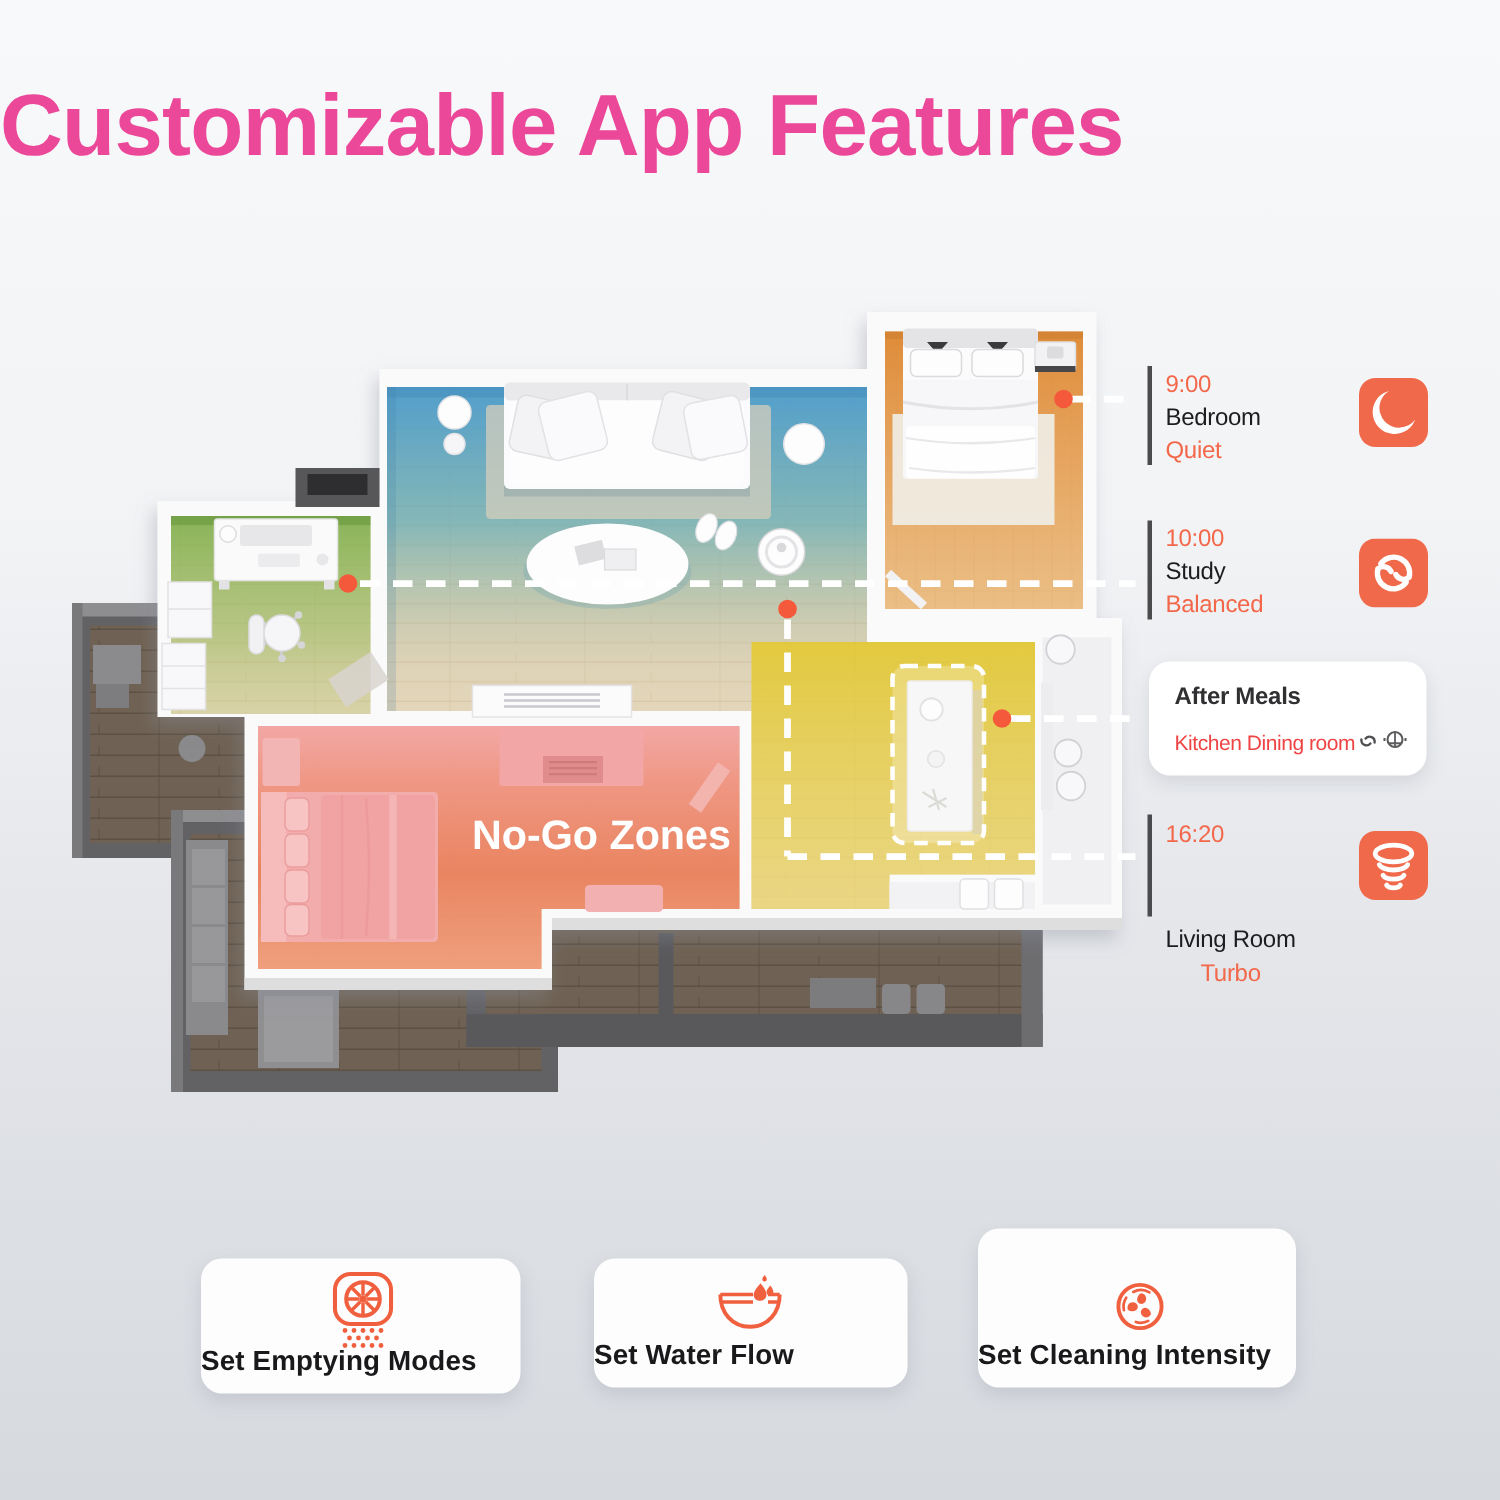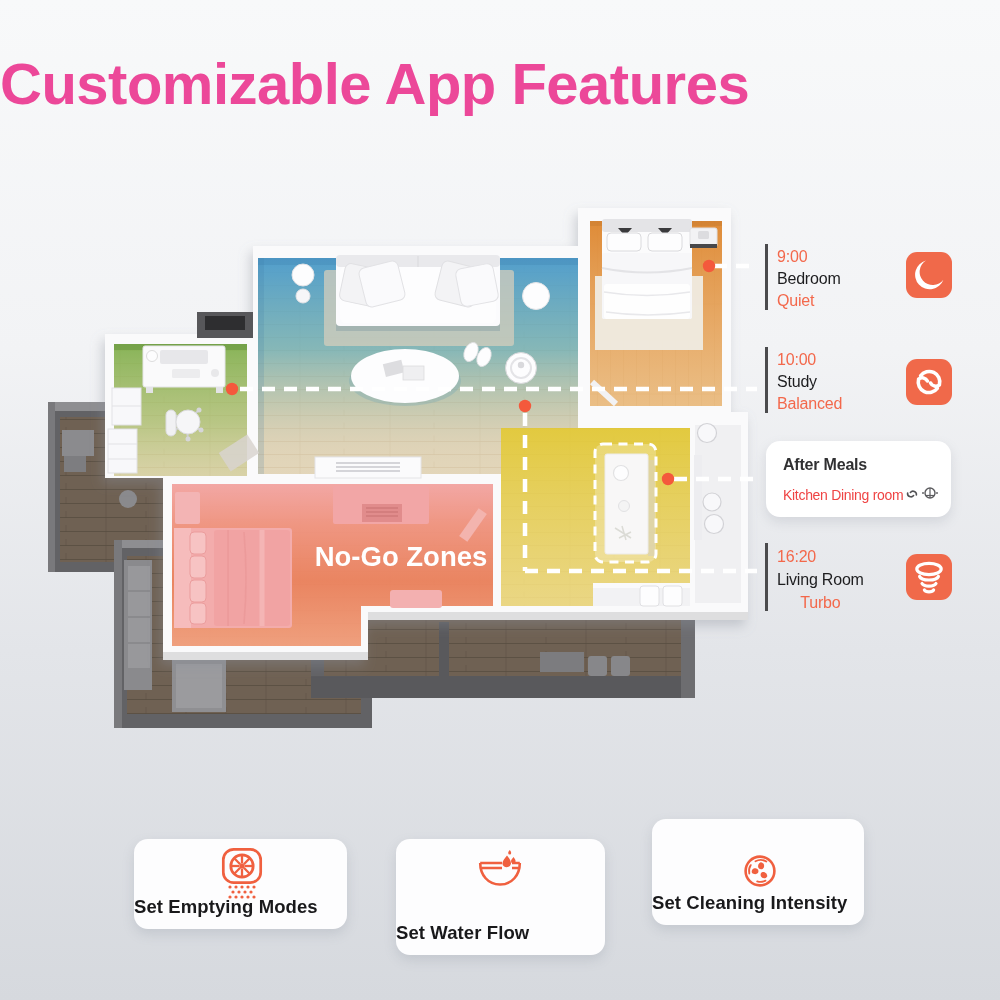--- a/index.html
+++ b/index.html
@@ -380,21 +380,21 @@
 <svg class="abs" style="left:922px;top:486px;" width="16" height="15" viewBox="0 0 16 15">
   <circle cx="8" cy="7" r="5" fill="none" stroke="#5c5c5f" stroke-width="1.4"></circle>
   <path d="M 8 2 L 8 12" stroke="#5c5c5f" stroke-width="1.2"></path>
   <path d="M 3.4 9.5 L 12.6 9.5" stroke="#5c5c5f" stroke-width="1.2"></path>
   <path d="M 1 6 L 1 8 M 15 6 L 15 8" stroke="#5c5c5f" stroke-width="1.4"></path>
 </svg>
 
 <div class="vbar" style="left:765px;top:543px;height:68px;"></div>
 <div class="callout abs" style="left:777px;top:545px;">
   <p class="org" style="line-height:23px;">16:20</p>
-  <p class="blk" style="line-height:23px;">Living Room</p>
+  <p class="blk" style="line-height:23px;margin-top:47px;">Living Room</p>
   <p class="org" style="line-height:23px;text-align:center;">Turbo</p>
 </div>
 
 <svg class="abs" style="left:906px;top:554px;" width="46" height="46" viewBox="0 0 46 46">
   <rect x="0" y="0" width="46" height="46" rx="11" fill="#f0694a"></rect>
   <ellipse cx="23" cy="15" rx="12.2" ry="5.6" fill="none" stroke="#fff" stroke-width="3.2"></ellipse>
   <path d="M 13.6 22.5 A 9.6 4.4 0 0 0 32.4 22.5" fill="none" stroke="#fff" stroke-width="3.2" stroke-linecap="round"></path>
   <path d="M 16 29.5 A 7.3 3.6 0 0 0 30 29.5" fill="none" stroke="#fff" stroke-width="3.2" stroke-linecap="round"></path>
   <path d="M 18.4 36 A 4.8 2.6 0 0 0 27.6 36" fill="none" stroke="#fff" stroke-width="3.2" stroke-linecap="round"></path>
 </svg>
@@ -430,21 +430,21 @@
       <circle cx="24" cy="45" r="1.6"></circle>
       <circle cx="30" cy="45" r="1.6"></circle>
     <circle cx="9" cy="50" r="1.6"></circle>
       <circle cx="15" cy="50" r="1.6"></circle>
       <circle cx="21" cy="50" r="1.6"></circle>
       <circle cx="27" cy="50" r="1.6"></circle>
       <circle cx="33" cy="50" r="1.6"></circle>
   </g>
 </svg>
 
-<div class="card3" style="left:396px;top:839px;width:209px;height:116px;">
+<div class="card3" style="left:396px;top:839px;width:209px;height:86px;">
   <span class="lbl">Set Water Flow</span>
 </div>
 
 <svg class="abs" style="left:478px;top:846px;" width="44" height="42" viewBox="0 0 44 42">
   <g stroke="#f0603f" fill="none" stroke-width="2.4">
     <path d="M 2.2 17 L 24 17 M 41.8 17 L 34 17"></path>
     <path d="M 3.4 22 L 24 22 M 40.6 22 L 34 22"></path>
     <path d="M 2.2 17 C 2.2 29 10 38.5 22 38.5 C 34 38.5 41.8 29 41.8 17" stroke-width="2.6"></path>
   </g>
   <path d="M 29 9.5 C 31.5 12.5 33 15 33 17.7 A 4.4 4.4 0 0 1 24.4 17.7 C 24.4 15 26.5 12.5 29 9.5 Z" fill="#f0603f"></path>

